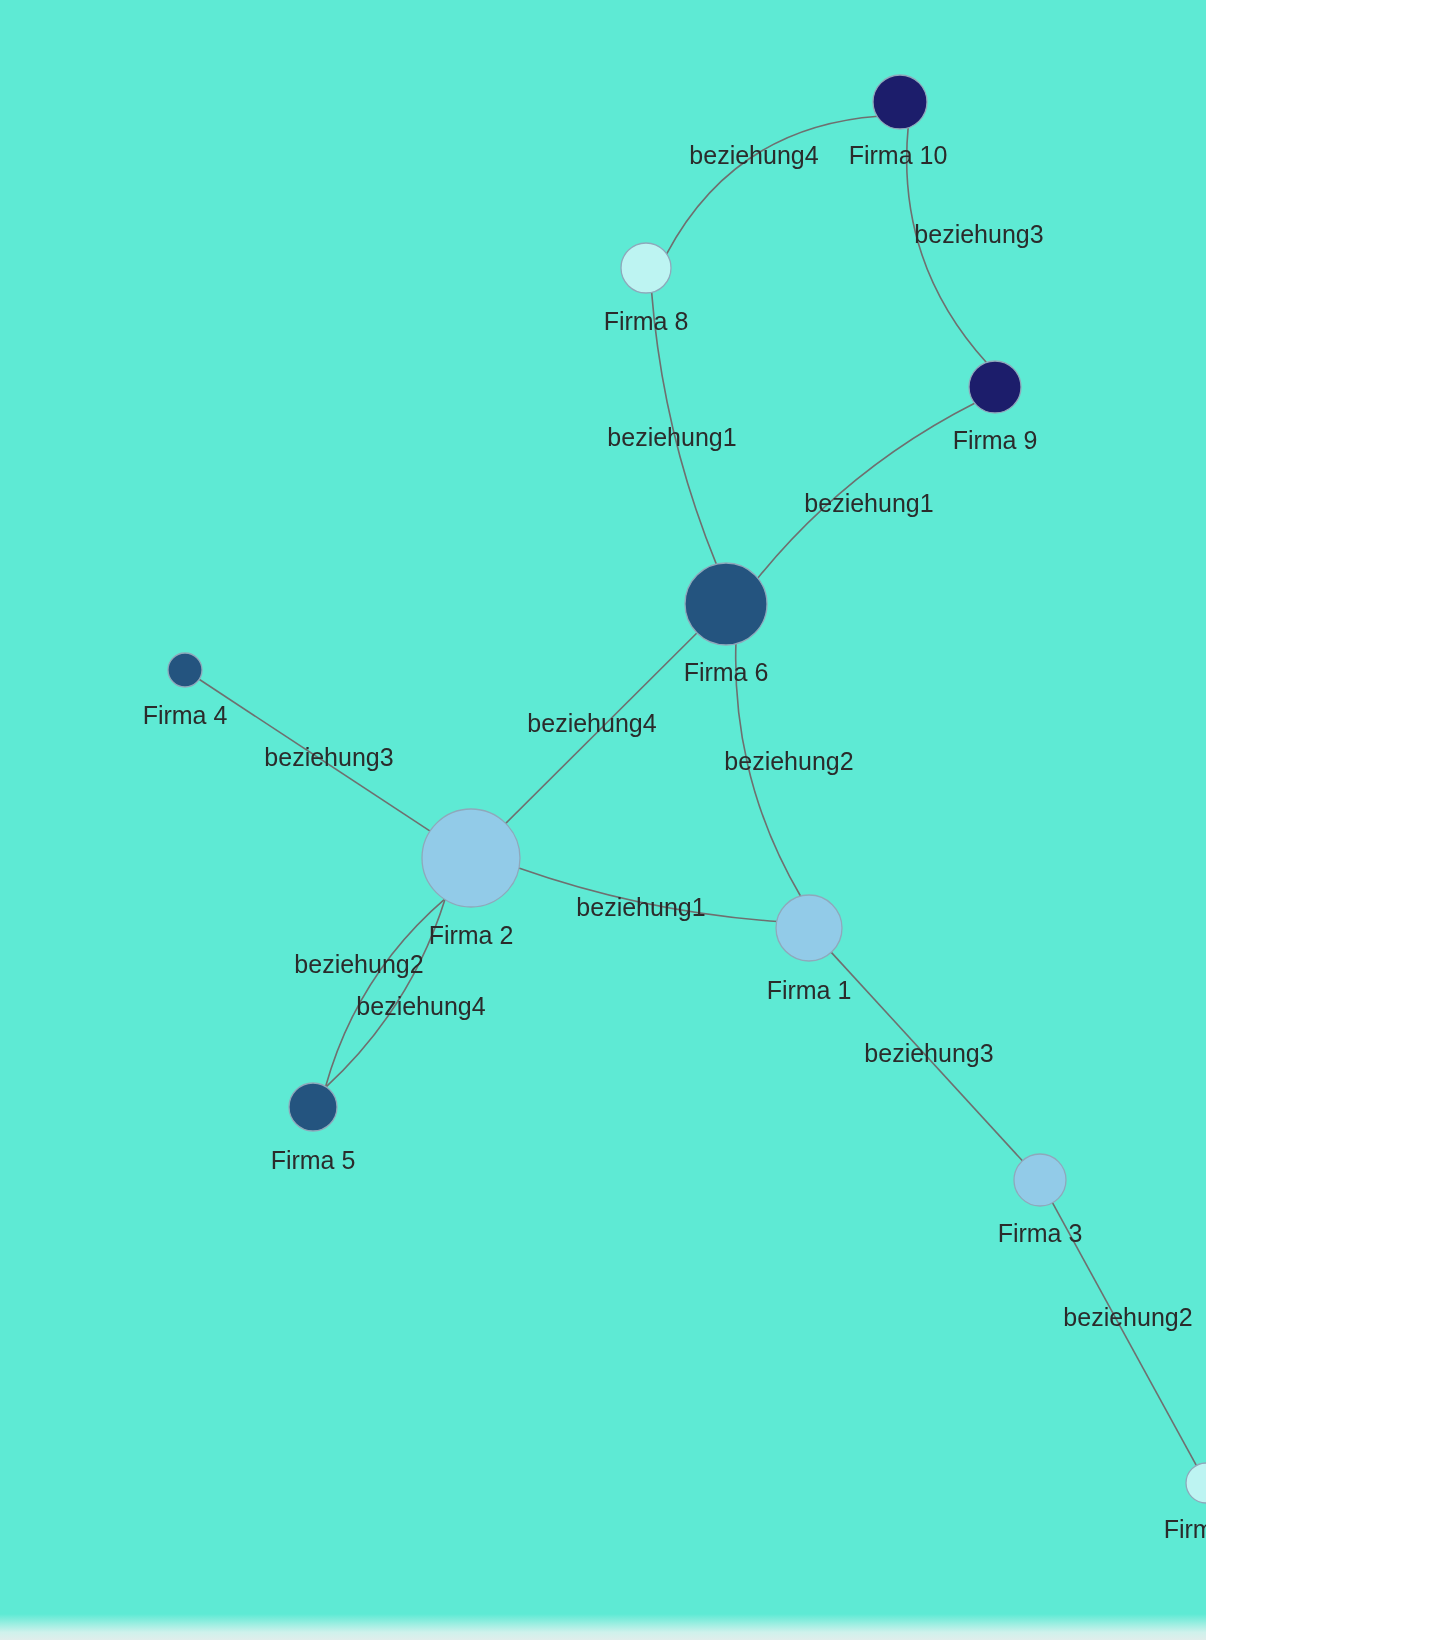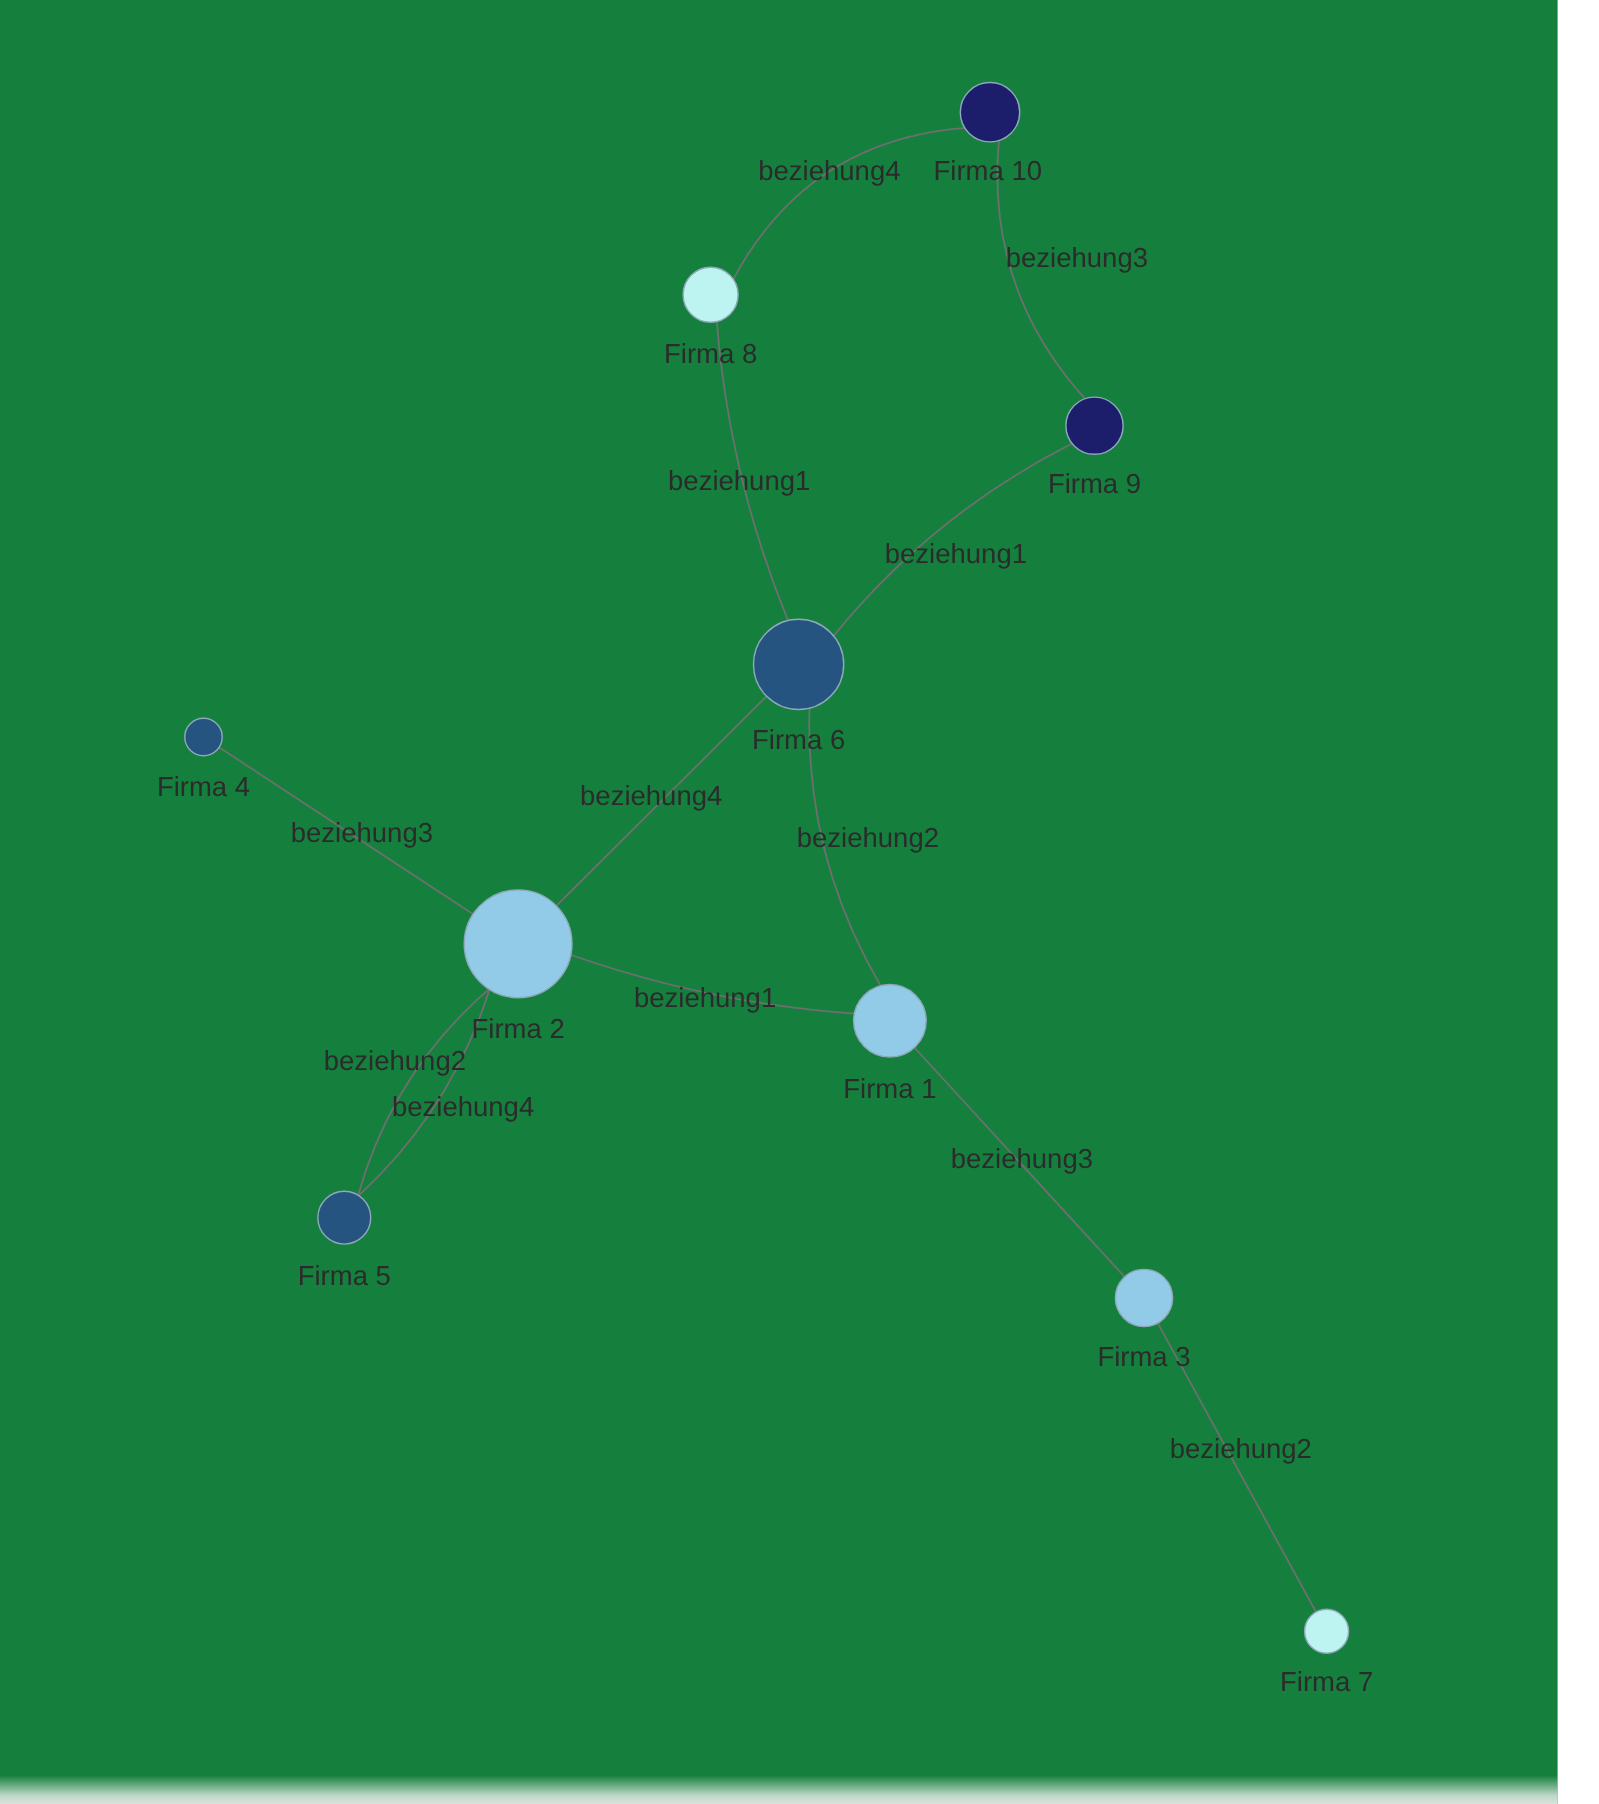--- a/index.html
+++ b/index.html
@@ -5,23 +5,23 @@
   html, body {
     margin: 0;
     padding: 0;
     background: #ffffff;
   }
   body {
     font-family: "Liberation Sans", sans-serif;
   }
   #canvas-wrap {
     position: relative;
-    width: 1416px;
+    width: 1206px;
     height: 1640px;
-    background: #15803d;
+    background: #5eead4;
     overflow: hidden;
   }
   #graph-svg {
     display: block;
     width: 1454px;
     height: 1640px;
   }
   .edge-path {
     fill: none;
     stroke: #6f6f6f;

